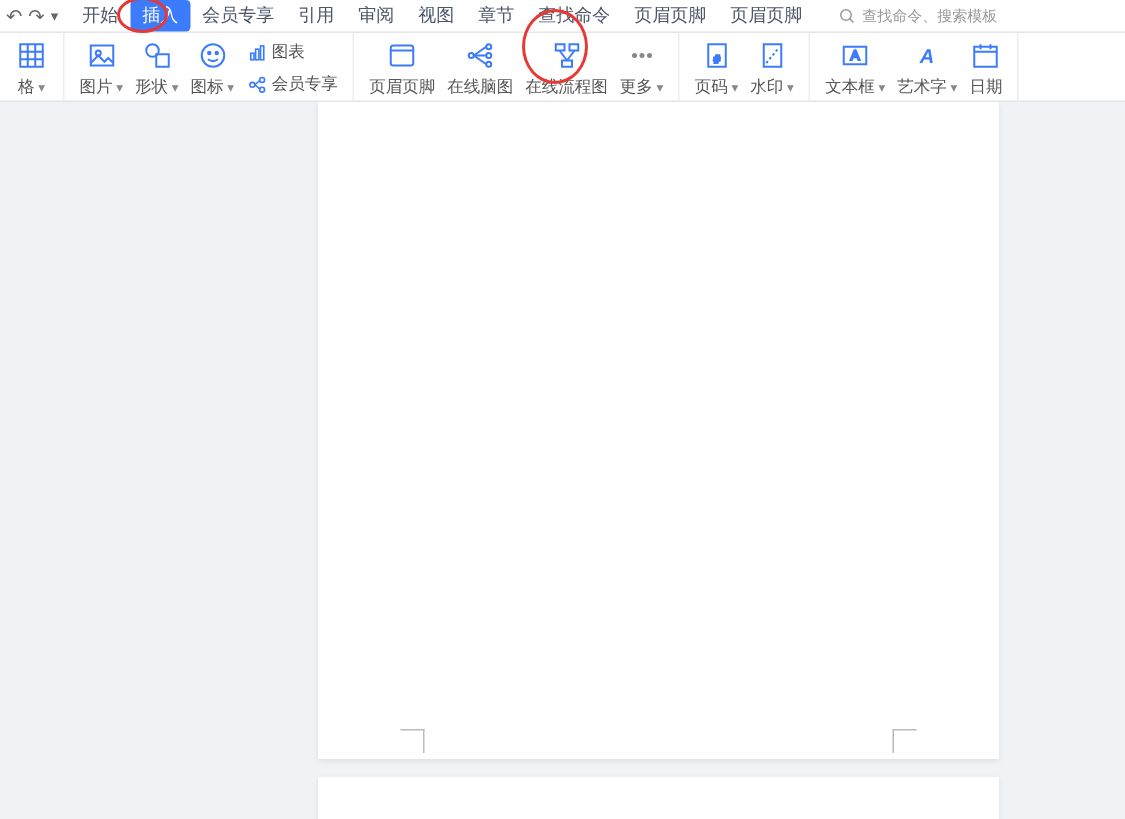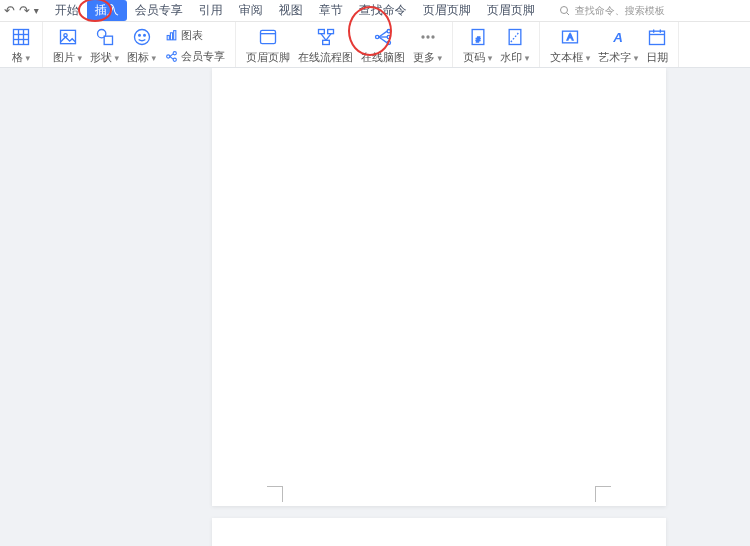--- a/index.html
+++ b/index.html
@@ -265,44 +265,44 @@
         <svg width="20" height="20" viewBox="0 0 24 24" fill="none" stroke="#3c7cfc" stroke-width="1.6">
             <rect x="3" y="4" width="18" height="16" rx="2"></rect>
             <path d="M3 8 h18"></path>
           </svg>
       </span>
       <span class="label">页眉页脚</span>
     </div>
     <div class="btn-lg">
       <span class="icon">
         <svg width="20" height="20" viewBox="0 0 24 24" fill="none" stroke="#3c7cfc" stroke-width="1.6">
-            <rect x="3" y="3" width="7" height="5"></rect>
-            <rect x="14" y="3" width="7" height="5"></rect>
-            <rect x="8" y="16" width="8" height="5"></rect>
-            <line x1="6" y1="8" x2="12" y2="16"></line>
-            <line x1="18" y1="8" x2="12" y2="16"></line>
-          </svg>
-      </span>
-      <span class="label">在线流程图</span>
-    </div>
-    <div class="btn-lg">
-      <span class="icon">
-        <svg width="20" height="20" viewBox="0 0 24 24" fill="none" stroke="#3c7cfc" stroke-width="1.6">
             <circle cx="5" cy="12" r="2"></circle>
             <circle cx="19" cy="5" r="2"></circle>
             <circle cx="19" cy="12" r="2"></circle>
             <circle cx="19" cy="19" r="2"></circle>
             <line x1="7" y1="12" x2="17" y2="5"></line>
             <line x1="7" y1="12" x2="17" y2="12"></line>
             <line x1="7" y1="12" x2="17" y2="19"></line>
           </svg>
       </span>
       <span class="label">在线脑图</span>
     </div>
     <div class="btn-lg">
+      <span class="icon">
+        <svg width="20" height="20" viewBox="0 0 24 24" fill="none" stroke="#3c7cfc" stroke-width="1.6">
+            <rect x="3" y="3" width="7" height="5"></rect>
+            <rect x="14" y="3" width="7" height="5"></rect>
+            <rect x="8" y="16" width="8" height="5"></rect>
+            <line x1="6" y1="8" x2="12" y2="16"></line>
+            <line x1="18" y1="8" x2="12" y2="16"></line>
+          </svg>
+      </span>
+      <span class="label">在线流程图</span>
+    </div>
+    <div class="btn-lg">
       <span class="icon" style="color:#888;">
         <svg width="20" height="20" viewBox="0 0 24 24" fill="#888">
             <circle cx="6" cy="12" r="2"></circle>
             <circle cx="12" cy="12" r="2"></circle>
             <circle cx="18" cy="12" r="2"></circle>
           </svg>
       </span>
       <span class="label dd">更多</span>
     </div>
   </div>

